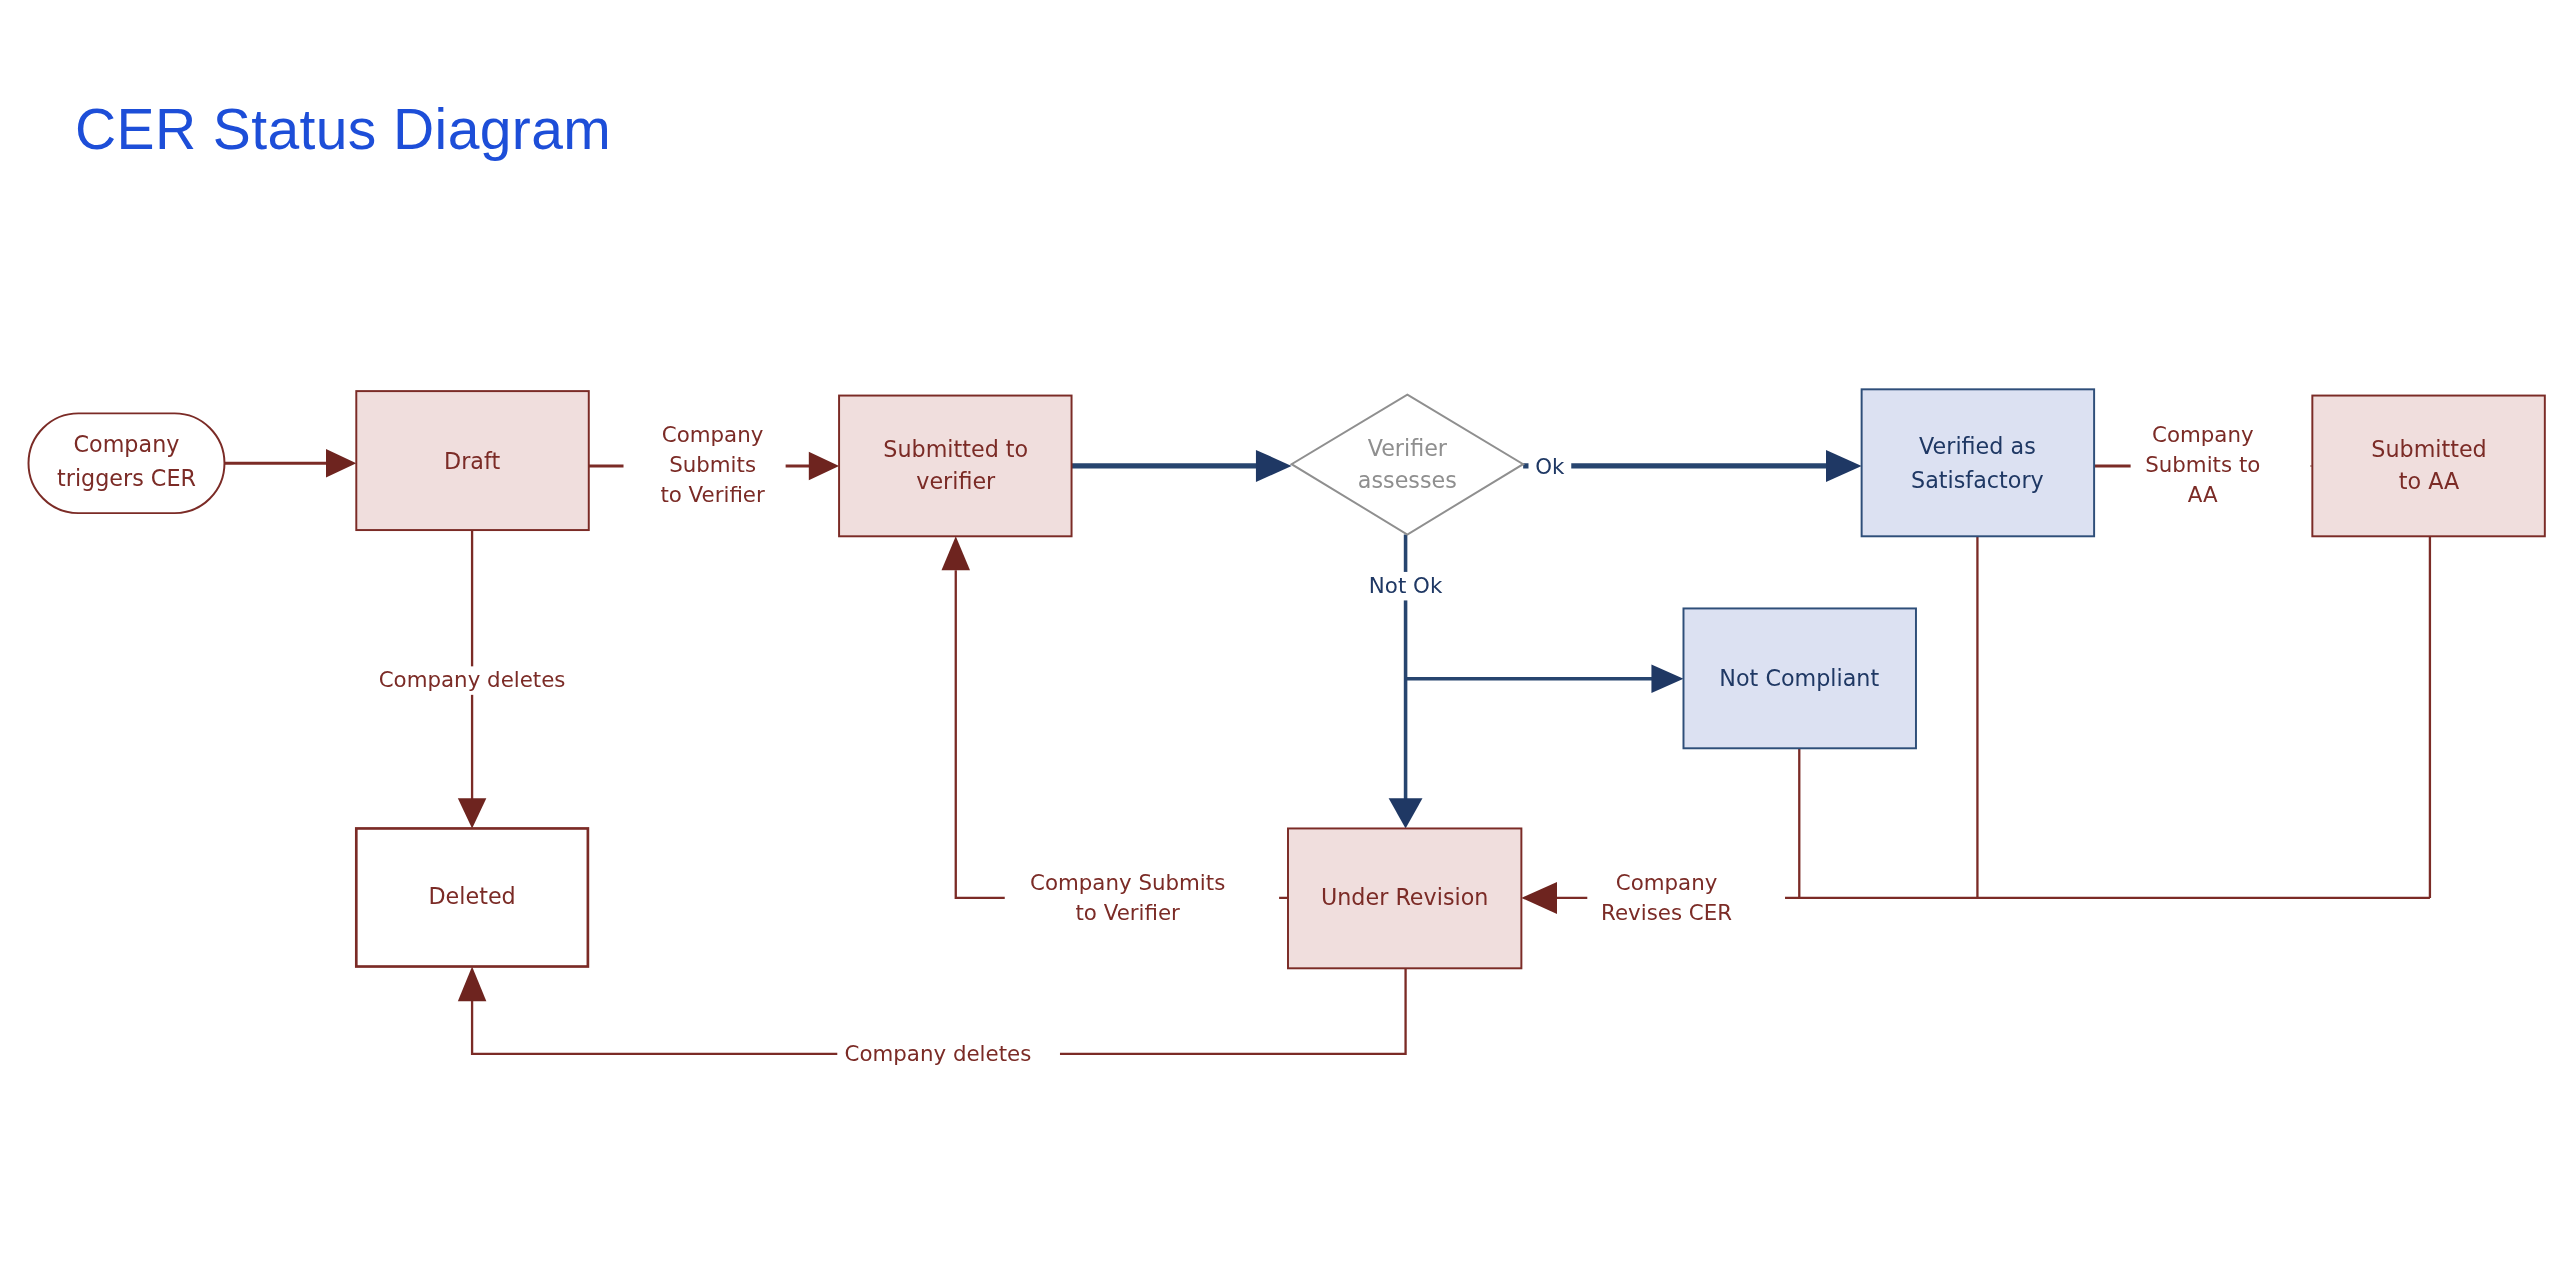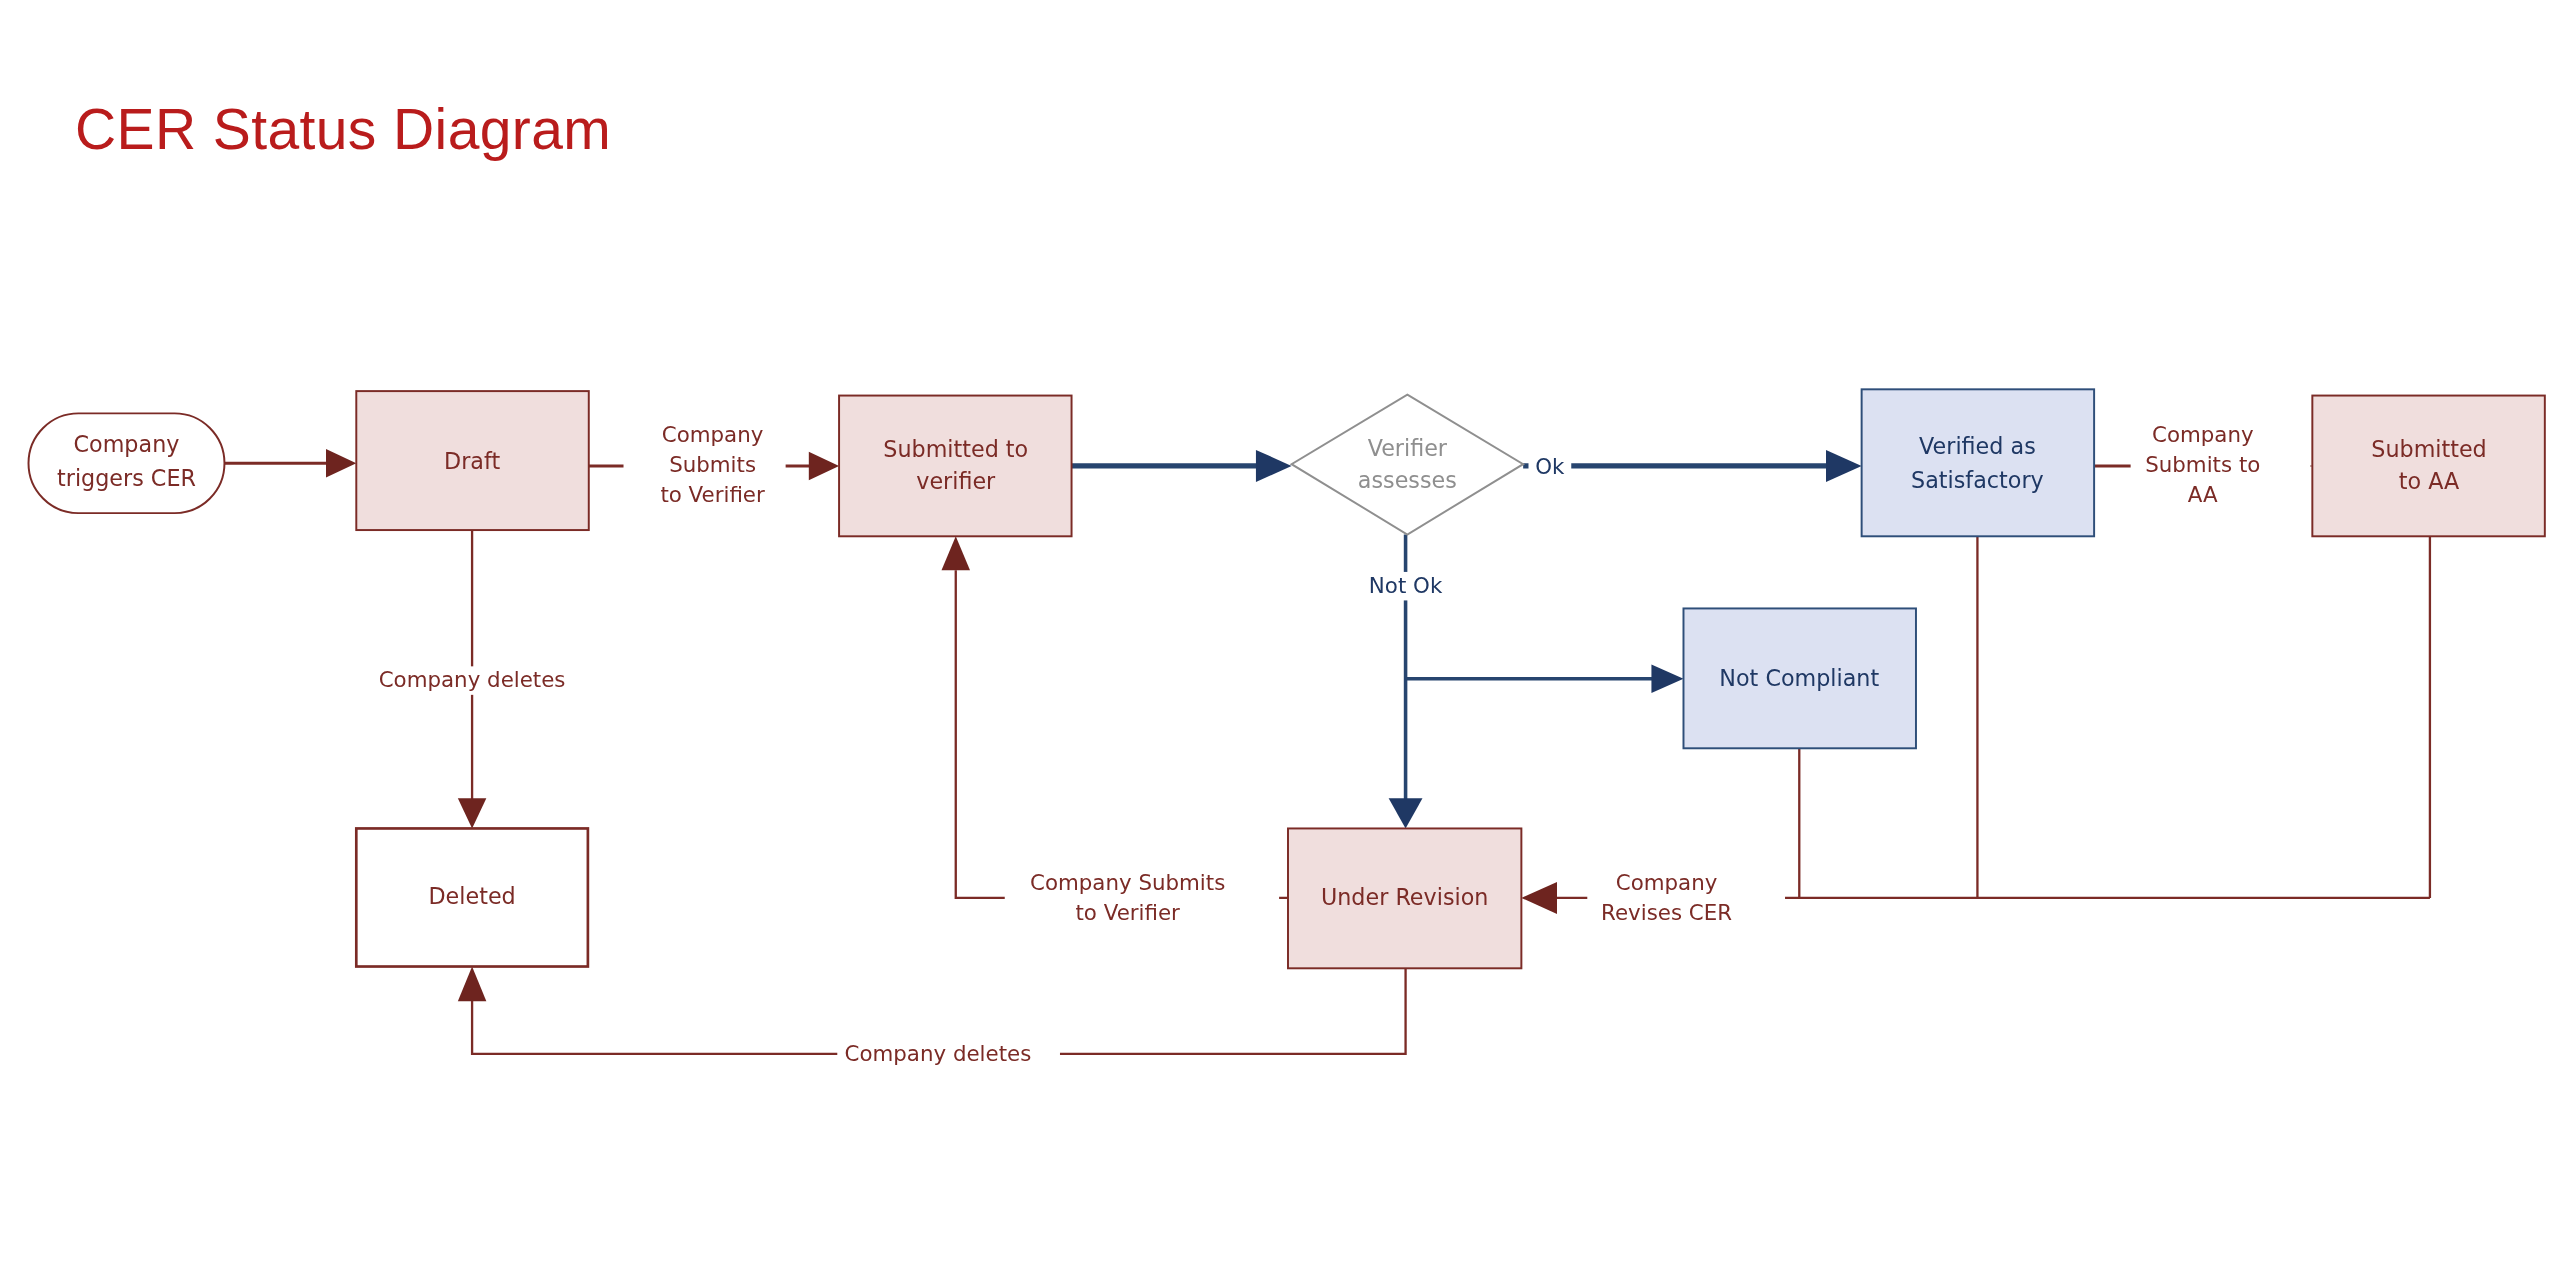--- a/index.html
+++ b/index.html
@@ -13,21 +13,21 @@
     font-family: "DejaVu Sans", "Liberation Sans", sans-serif;
     overflow: hidden;
     position: relative;
   }
   #page-title {
     position: absolute;
     left: 75px;
     top: 96px;
     font-size: 57px;
     font-weight: 400;
-    color: #b91c1c;
+    color: #1d4ed8;
     letter-spacing: 0.4px;
     font-family: "Liberation Sans", "DejaVu Sans", sans-serif;
   }
   svg#diagram {
     position: absolute;
     left: 0;
     top: 0;
     width: 2576px;
     height: 1273px;
   }

